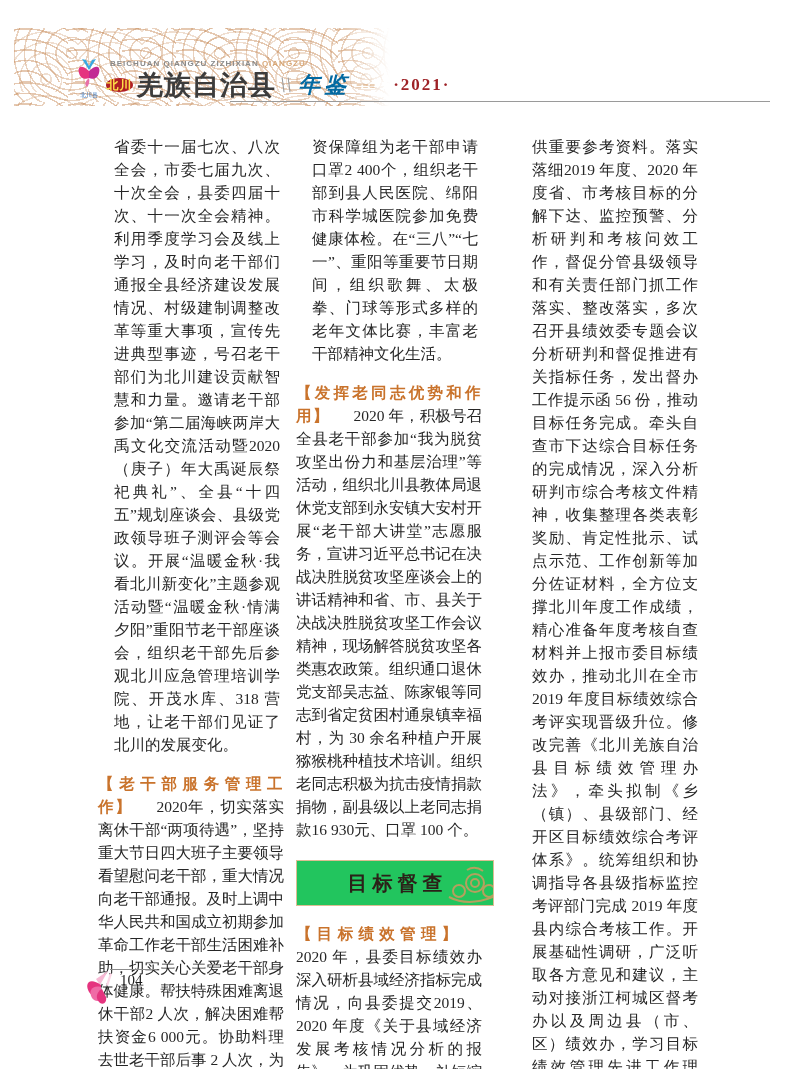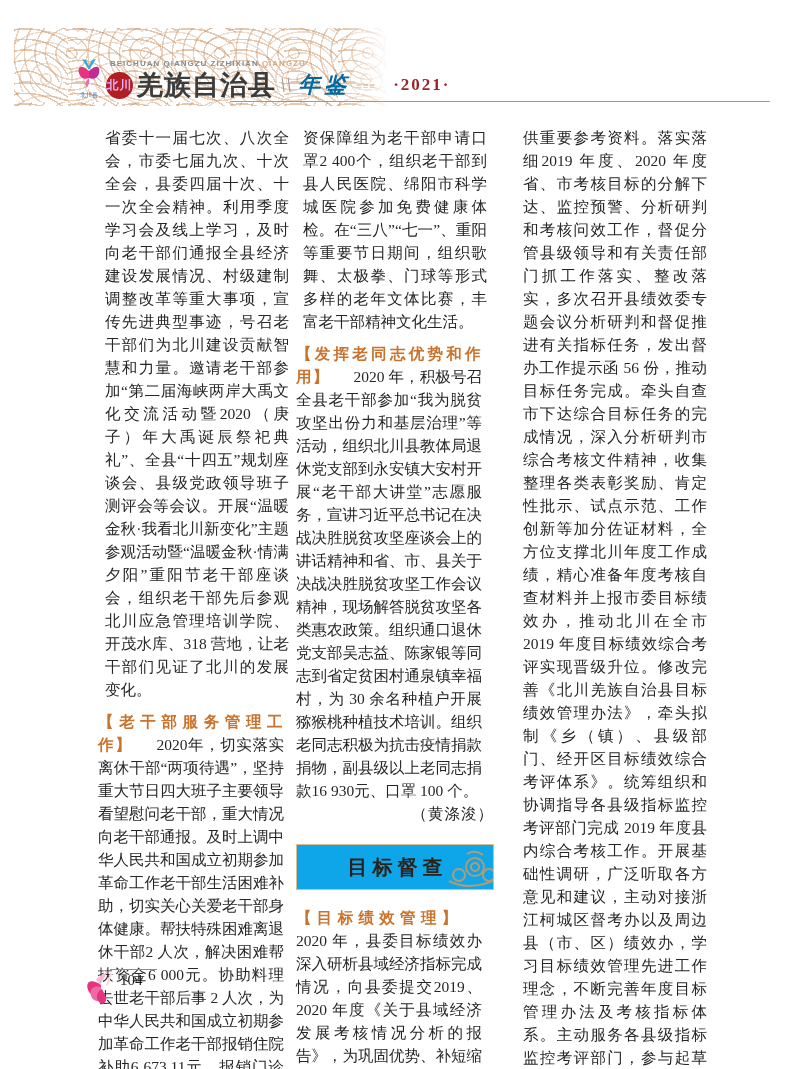--- a/index.html
+++ b/index.html
@@ -22,43 +22,43 @@
   .masthead{position:absolute;left:74px;top:56px;height:50px;}
   .logo-mark{position:absolute;left:0;top:2px;width:30px;height:44px;text-align:center;}
   .logo-sub{font-family:"Liberation Sans",sans-serif;font-size:6px;color:#2b6cb8;display:block;line-height:6px;}
   .series-caps{
     position:absolute;left:36px;top:3px;white-space:nowrap;
     font-family:"Liberation Sans",sans-serif;font-size:8px;letter-spacing:1px;color:#8a8a8a;font-weight:bold;
   }
   .series-caps .lite{color:#d8a878;}
   .brand-row{position:absolute;left:32px;top:14px;white-space:nowrap;display:flex;align-items:center;}
   .seal{
-    width:27px;height:27px;border-radius:50%;background:#b01f24;color:#f0abfc;
+    width:27px;height:14px;border-radius:50%;background:#b01f24;color:#fde047;
     font-size:12px;font-weight:bold;display:flex;align-items:center;justify-content:center;
     letter-spacing:1px;line-height:12px;margin-right:3px;flex:0 0 auto;
   }
   .brand-title{font-size:27px;color:#3c3c3c;font-weight:bold;letter-spacing:1px;line-height:30px;}
   .slashes{color:#9a9a9a;font-size:22px;margin:0 6px 0 4px;transform:skewX(-12deg);}
   .yearbook{font-size:22px;font-style:italic;font-weight:bold;color:#0369a1;letter-spacing:4px;margin-right:6px;}
   .deco-lines{color:#d8a878;font-size:10px;letter-spacing:1px;margin-right:4px;}
   .edition-year{font-size:17px;font-weight:bold;color:#9e2227;letter-spacing:2px;margin-left:13px;}
   .head-rule{position:absolute;left:230px;top:101px;width:540px;height:1px;background:#9a9a9a;}
   
   .col{position:absolute;top:119px;width:198px;font-size:15.5px;line-height:23px;
        text-align:justify;text-justify:inter-character;}
   #col1{left:98px;}
   #col2{left:296px;}
   #col3{left:516px;}
-  .para{margin:7px;}
+  .para{margin:16px;}
   .sec{margin:9px 12px 0 0;}
   .sec-title{color:#c9732c;font-weight:bold;letter-spacing:1.5px;margin-right:1.5em;}
   .byline{text-align:right;margin:0;letter-spacing:1px;}
   
   .banner-box{
-    position:relative;margin:19px 0 16px 0;height:46px;background:#0ea5e9;
+    position:relative;margin:19px 0 16px 0;height:46px;background:#22c55e;
     border:1px solid #dcbd93;box-sizing:border-box;overflow:hidden;
     display:flex;align-items:center;justify-content:center;
   }
   .banner-label{font-size:20px;font-weight:bold;color:#2b2118;letter-spacing:5px;text-indent:5px;line-height:20px;}
   .banner-cloud{position:absolute;right:-4px;top:2px;opacity:.85;}
   
   .footer{position:absolute;left:86px;top:969px;display:flex;align-items:flex-start;}
   .folio{margin-left:-6px;border-top:1px solid #8c8c8c;padding:2px 14px 0 10px;
          font-size:15px;color:#1c1c1c;font-family:"Liberation Serif",serif;}
 </style>
@@ -90,21 +90,20 @@
 <div class="head-rule"></div>
 
 <div class="col" id="col1">
   <p class="para">省委十一届七次、八次全会，市委七届九次、十次全会，县委四届十次、十一次全会精神。利用季度学习会及线上学习，及时向老干部们通报全县经济建设发展情况、村级建制调整改革等重大事项，宣传先进典型事迹，号召老干部们为北川建设贡献智慧和力量。邀请老干部参加“第二届海峡两岸大禹文化交流活动暨2020（庚子）年大禹诞辰祭祀典礼”、全县“十四五”规划座谈会、县级党政领导班子测评会等会议。开展“温暖金秋·我看北川新变化”主题参观活动暨“温暖金秋·情满夕阳”重阳节老干部座谈会，组织老干部先后参观北川应急管理培训学院、开茂水库、318 营地，让老干部们见证了北川的发展变化。</p>
   <p class="sec"><span class="sec-title">【老干部服务管理工作】</span><span>2020年，切实落实离休干部“两项待遇”，坚持重大节日四大班子主要领导看望慰问老干部，重大情况向老干部通报。及时上调中华人民共和国成立初期参加革命工作老干部生活困难补助，切实关心关爱老干部身体健康。帮扶特殊困难离退休干部2 人次，解决困难帮扶资金6 000元。协助料理去世老干部后事 2 人次，为中华人民共和国成立初期参加革命工作老干部报销住院补助6 673.11元，报销门诊补助96 000元、报销困难补助33 600元。向县疫情防控物</span></p>
 </div>
 
 <div class="col" id="col2">
   <p class="para">资保障组为老干部申请口罩2 400个，组织老干部到县人民医院、绵阳市科学城医院参加免费健康体检。在“三八”“七一”、重阳等重要节日期间，组织歌舞、太极拳、门球等形式多样的老年文体比赛，丰富老干部精神文化生活。</p>
   <p class="sec"><span class="sec-title">【发挥老同志优势和作用】</span><span>2020 年，积极号召全县老干部参加“我为脱贫攻坚出份力和基层治理”等活动，组织北川县教体局退休党支部到永安镇大安村开展“老干部大讲堂”志愿服务，宣讲习近平总书记在决战决胜脱贫攻坚座谈会上的讲话精神和省、市、县关于决战决胜脱贫攻坚工作会议精神，现场解答脱贫攻坚各类惠农政策。组织通口退休党支部吴志益、陈家银等同志到省定贫困村通泉镇幸福村，为 30 余名种植户开展猕猴桃种植技术培训。组织老同志积极为抗击疫情捐款捐物，副县级以上老同志捐款16 930元、口罩 100 个。</span></p>
-  <p class="byline">（黄涤浚）</p>
   <div class="banner-box">
     <span class="banner-label">目标督查</span>
     <svg class="banner-cloud" width="58" height="42" viewBox="0 0 58 42">
       <g fill="none" stroke="#cf9a5e" stroke-width="2">
         <circle cx="36" cy="20" r="9"></circle>
         <circle cx="36" cy="20" r="4"></circle>
         <circle cx="20" cy="28" r="6"></circle>
         <circle cx="50" cy="28" r="6"></circle>
         <path d="M10 34 Q29 44 54 34"></path>
         <path d="M28 7 Q36 2 44 8"></path>

